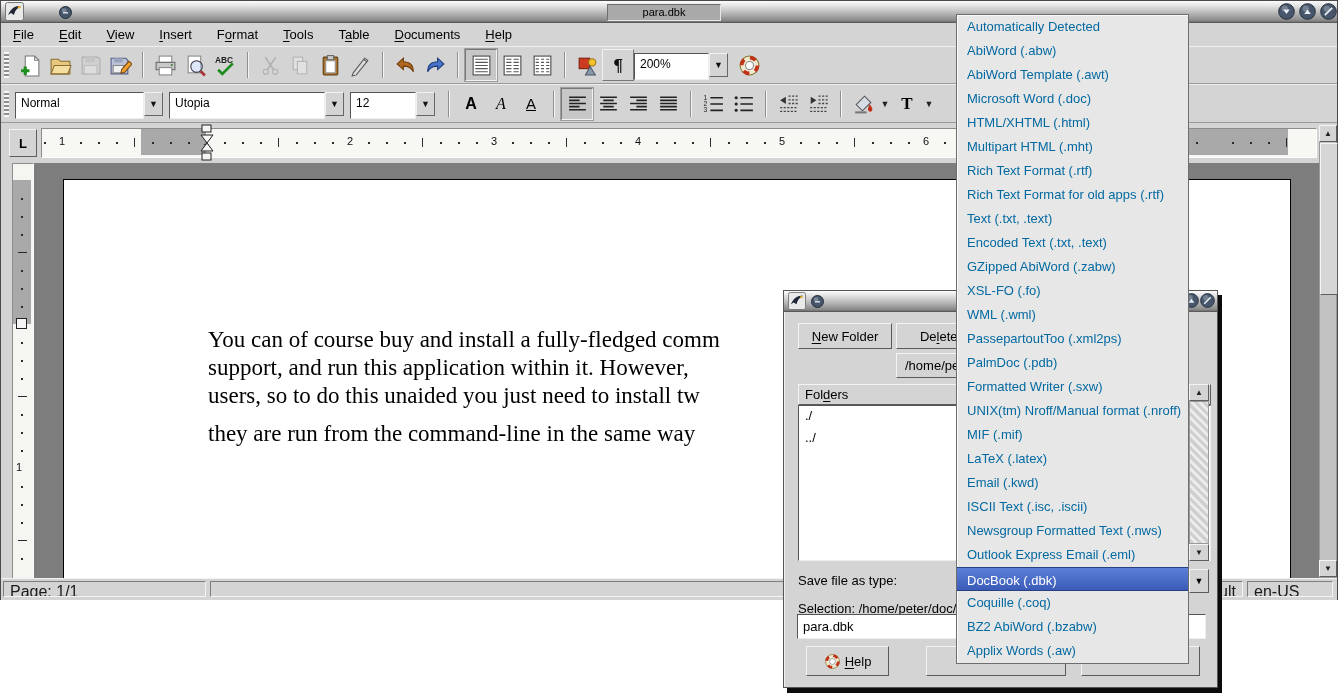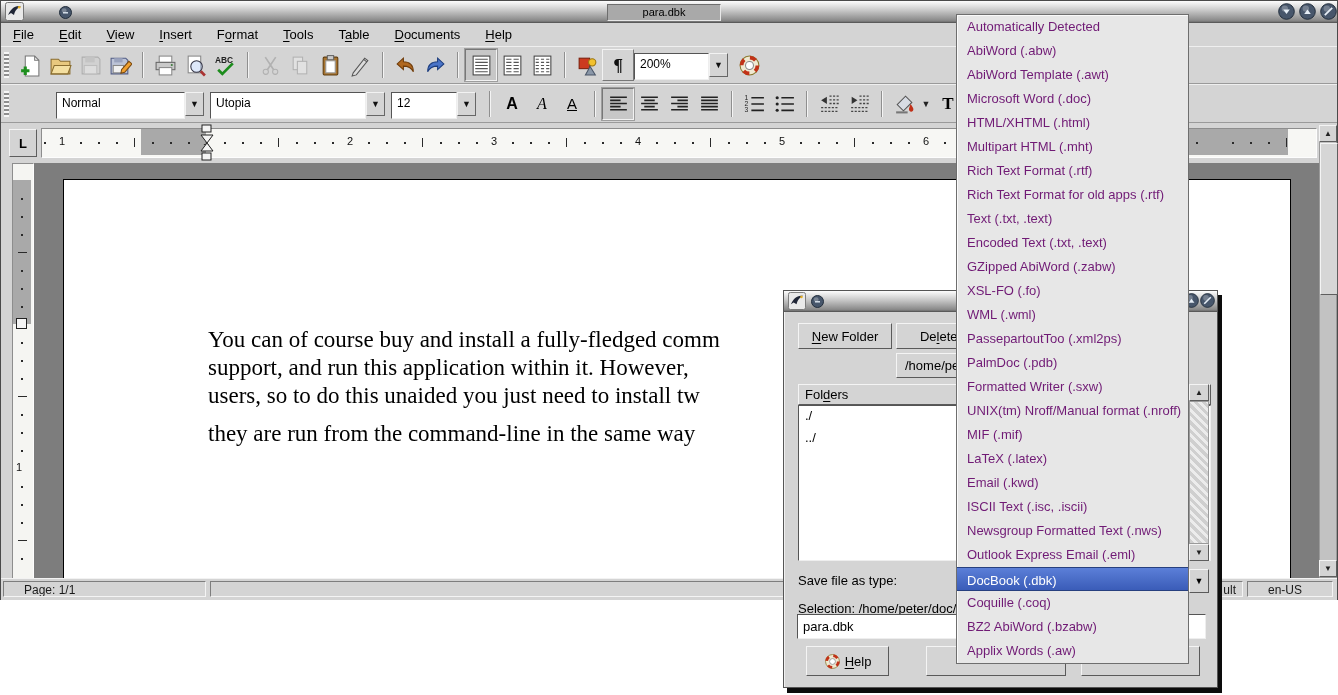--- a/index.html
+++ b/index.html
@@ -78,41 +78,41 @@
 
   
   .sbtn{width:18px;height:17px;background:#d4d4d4;border:1px solid;border-color:#f4f4f4 #5e5e5e #5e5e5e #f4f4f4;
     display:flex;align-items:center;justify-content:center;font-size:8px;color:#222;box-sizing:border-box;}
   #vscroll{left:1318px;top:124px;width:18px;height:453px;background:#c2c2c2;border:1px solid #9a9a9a;box-sizing:border-box;}
   .sthumb{left:0px;top:17px;width:16px;height:150px;background:#d6d6d6;border:1px solid;border-color:#f4f4f4 #5e5e5e #5e5e5e #f4f4f4;}
 
   
   #statusbar{left:0;top:577px;width:1336px;height:21px;background:#d4d4d4;border-top:1px solid #f2f2f2;}
   .status-cell{top:2px;height:16px;background:#d4d4d4;border:1px solid;border-color:#7e7e7e #f4f4f4 #f4f4f4 #7e7e7e;
-    font-size:12px;color:#1a1a1a;padding:1px 6px 0 20px;box-sizing:border-box;overflow:hidden;white-space:nowrap;}
+    font-size:16px;color:#1a1a1a;padding:1px 6px 0 6px;box-sizing:border-box;overflow:hidden;white-space:nowrap;}
 
   
   #dialog{left:783px;top:290px;width:433px;height:396px;background:#d4d4d4;border:1px solid #555;
     box-shadow:inset 1px 1px 0 #f0f0f0, 4px 5px 0 #0c0c0c;z-index:40;}
   #dialog .titlebar{height:20px;border-bottom:1px solid #5a5a5a;}
   .dbtn{background:#d4d4d4;border:1px solid;border-color:#f4f4f4 #5a5a5a #5a5a5a #f4f4f4;
     font-size:13px;color:#000;display:flex;align-items:center;justify-content:center;box-sizing:border-box;}
   .dlabel{font-size:13px;color:#000;white-space:nowrap;}
   .list-header{background:#d4d4d4;border:1px solid;border-color:#f4f4f4 #5a5a5a #5a5a5a #f4f4f4;
     font-size:13px;color:#000;padding:2px 0 0 6px;box-sizing:border-box;}
   .listbox{background:#fff;border:1px solid;border-color:#555 #eee #eee #555;box-sizing:border-box;}
   .list-item{font-size:13px;color:#000;padding:2px 0 2px 6px;height:18px;}
   .entry{background:#fff;border:1px solid;border-color:#555 #eee #eee #555;font-size:13px;color:#000;
     padding:4px 0 0 5px;box-sizing:border-box;white-space:nowrap;overflow:hidden;}
   .hatch{background:repeating-linear-gradient(45deg,#cfcfcf 0 3px,#ececec 3px 6px);border:1px solid #9a9a9a;box-sizing:border-box;}
 
   
   #format-dropdown{left:956px;top:14px;width:233px;height:650px;background:#e7e7e7;
     border:1px solid #6e6e6e;box-shadow:inset 1px 1px 0 #fafafa;z-index:50;box-sizing:border-box;}
-  .dd-item{height:24px;font-size:13px;color:#701a75;padding:4px 0 0 10px;box-sizing:border-box;white-space:nowrap;}
+  .dd-item{height:24px;font-size:13px;color:#0369a1;padding:4px 0 0 10px;box-sizing:border-box;white-space:nowrap;}
   .dd-item.sel{background:linear-gradient(#5b7fd8,#3a5cb8);color:#fff;border-top:1px solid #27407f;border-bottom:1px solid #27407f;padding-top:5px;}
 </style>
 </head>
 <body>
 
 <div id="stage">
 
   <div id="main-window" class="abs">
 
     <div class="titlebar abs">
@@ -332,21 +332,21 @@
               <circle cx="11" cy="11" r="9" fill="#efe9d2" stroke="#8a7a30"></circle>
               <circle cx="11" cy="11" r="7.6" fill="none" stroke="#c23218" stroke-width="3.6" stroke-dasharray="6 6"></circle>
               <circle cx="11" cy="11" r="3.8" fill="#fff" stroke="#888"></circle>
             </svg>
           </span>
         </div>
       </div>
     <div class="toolbar abs" id="toolbar2">
         <div class="grip"></div>
         <div class="combo">
-          <div class="ctext" style="width: 118px; margin-left: 41px;">Normal</div>
+          <div class="ctext" style="width: 118px;">Normal</div>
           <div class="cbtn">▼</div>
         </div>
         <div class="combo">
           <div class="ctext" style="width: 145px;">Utopia</div>
           <div class="cbtn">▼</div>
         </div>
         <div class="combo">
           <div class="ctext" style="width: 55px;">12</div>
           <div class="cbtn">▼</div>
         </div>

